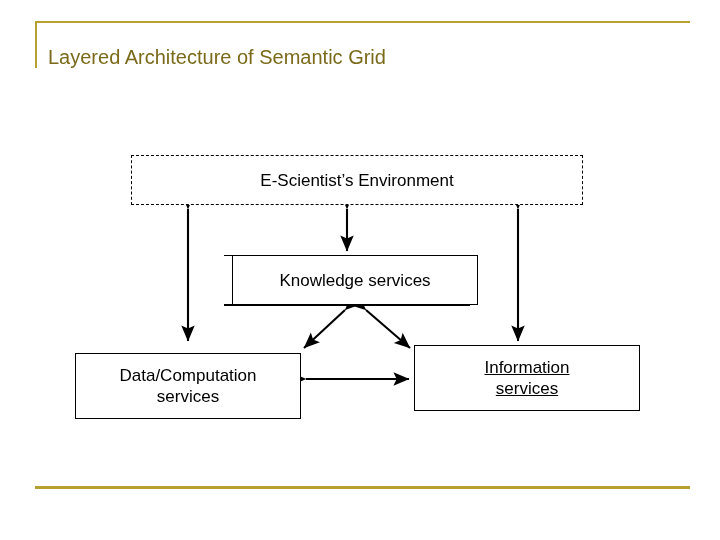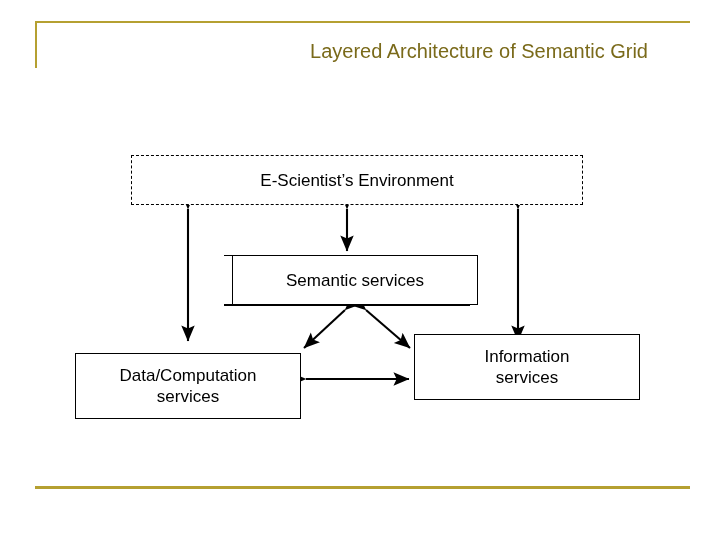--- a/index.html
+++ b/index.html
@@ -46,28 +46,27 @@
     left: 35px;
     top: 486px;
     width: 655px;
     height: 3px;
     background: #b5a031;
   }
 
   #page-title {
     position: absolute;
     left: 48px;
-    top: 38px;
+    top: 44px;
     width: 600px;
     font-size: 20px;
     line-height: 26px;
     color: #7a6a1a;
     font-family: "Liberation Sans", sans-serif;
     white-space: nowrap;
-    text-align: right;
   }
 
   
   #diagram {
     position: absolute;
     left: 0;
     top: 0;
     width: 584px;
     height: 540px;
   }
@@ -123,23 +122,24 @@
 
   #node-data {
     left: 75px;
     top: 345px;
     width: 226px;
     height: 66px;
     margin-top: 8px;
   }
   #node-information {
     left: 414px;
-    top: 334px;
+    top: 345px;
     width: 226px;
     height: 66px;
+    text-decoration: underline;
   }
 
   .node-label {
     padding: 0 6px;
   }
 
   #arrows {
     position: absolute;
     left: 0;
     top: 0;
@@ -195,21 +195,21 @@
       </g>
     </svg>
 
     <div id="node-escientist" class="node dashed">
       <span class="node-label">E-Scientist’s Environment</span>
     </div>
 
     <div id="node-knowledge" class="node solid-thin">
       <span class="kshadow-top"></span>
       <span class="kshadow-bottom"></span>
-      <span class="node-label">Semantic services</span>
+      <span class="node-label">Knowledge services</span>
     </div>
 
     <div id="node-data" class="node solid">
       <span class="node-label">
         <span>Data/Computation</span><br>
         <span>services</span>
       </span>
     </div>
 
     <div id="node-information" class="node solid">

